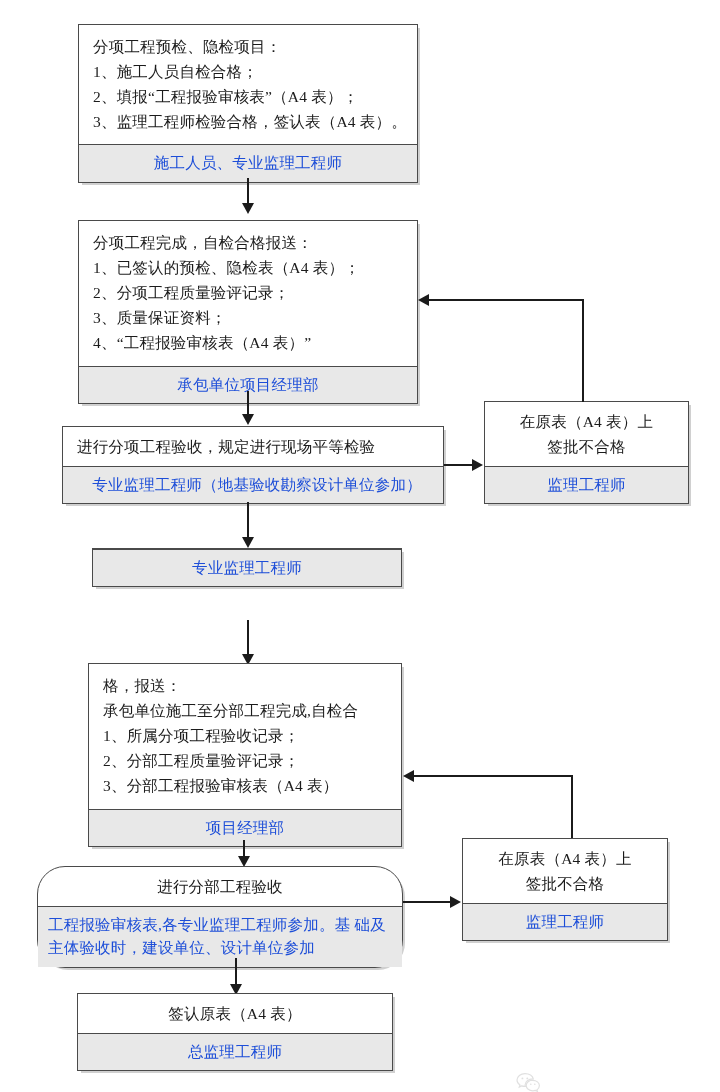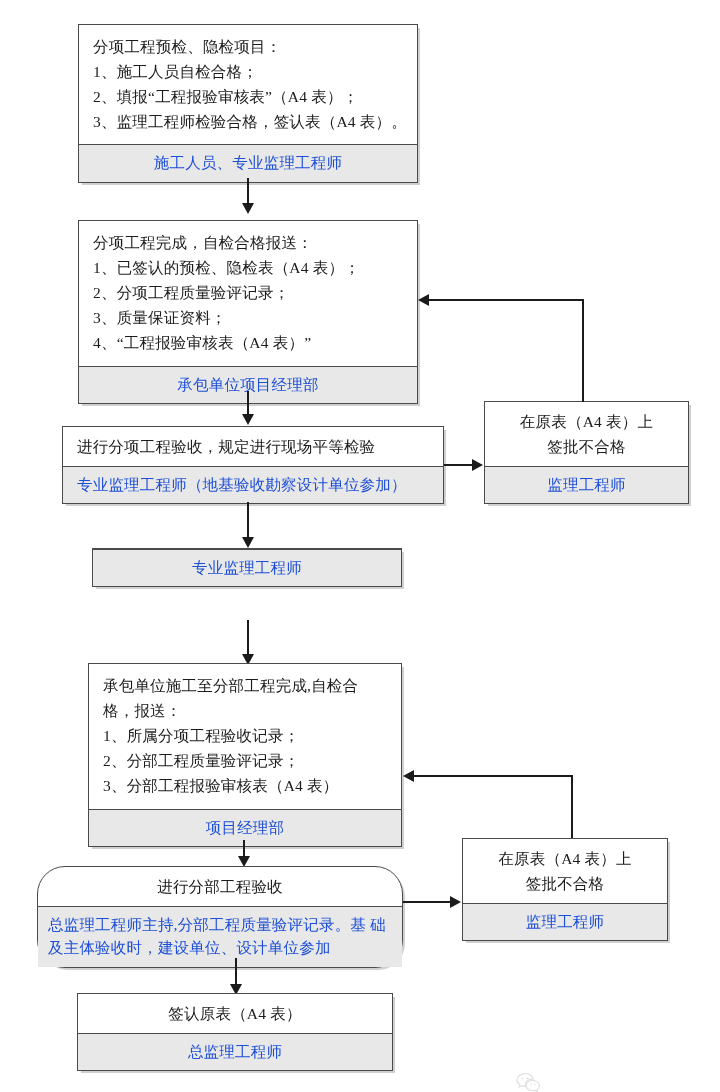--- a/index.html
+++ b/index.html
@@ -112,21 +112,21 @@
     <div class="actor">承包单位项目经理部</div>
   </div>
 
   <div class="vline" style="left:247px; top:391px; height:24px;"></div>
   <div class="arrow-down" style="left:241.5px; top:414px;"></div>
 
   <div class="node" style="left:62px; top:426px; width:382px;">
     <div class="body center" style="text-align:left; padding-left:14px;">
       <span class="ln">进行分项工程验收，规定进行现场平等检验</span>
     </div>
-    <div class="actor" style="text-align:left; padding-left:14px;">专业监理工程师（地基验收勘察设计单位参加）</div>
+    <div class="actor" style="text-align:center; padding-left:14px;">专业监理工程师（地基验收勘察设计单位参加）</div>
   </div>
 
   <div class="hline" style="left:444px; top:464px; width:29px;"></div>
   <div class="arrow-right" style="left:472px; top:458.5px;"></div>
 
   <div class="node" style="left:484px; top:401px; width:205px;">
     <div class="body center">
       <span class="ln">在原表（A4 表）上</span>
       <span class="ln">签批不合格</span>
     </div>
@@ -142,42 +142,42 @@
 
   <div class="node" style="left:92px; top:548px; width:310px;">
     <div class="actor">专业监理工程师</div>
   </div>
 
   <div class="vline" style="left:247px; top:620px; height:35px;"></div>
   <div class="arrow-down" style="left:241.5px; top:654px;"></div>
 
   <div class="node" style="left:88px; top:663px; width:314px;">
     <div class="body">
+      <span class="ln">格，报送：</span>
       <span class="ln">承包单位施工至分部工程完成,自检合</span>
-      <span class="ln">格，报送：</span>
       <span class="ln">1、所属分项工程验收记录；</span>
       <span class="ln">2、分部工程质量验评记录；</span>
       <span class="ln">3、分部工程报验审核表（A4 表）</span>
     </div>
     <div class="actor">项目经理部</div>
   </div>
 
   <div class="vline" style="left:571px; top:775px; height:64px;"></div>
   <div class="hline" style="left:414px; top:775px; width:158px;"></div>
   <div class="arrow-left" style="left:403px; top:769.5px;"></div>
 
   <div class="vline" style="left:243px; top:840px; height:20px;"></div>
   <div class="arrow-down" style="left:237.5px; top:856px;"></div>
 
   <div class="node" style="left:37px; top:866px; width:366px;border-radius:28px;">
     <div class="body center">
       <span class="ln">进行分部工程验收</span>
     </div>
     <div class="actor" style="text-align:left; padding-left:10px;">
-      <span class="ln">总监理工程师主持,分部工程质量验评记录。基</span>
+      <span class="ln">工程报验审核表,各专业监理工程师参加。基</span>
       <span class="ln">础及主体验收时，建设单位、设计单位参加</span>
     </div>
   </div>
 
   <div class="hline" style="left:403px; top:901px; width:48px;"></div>
   <div class="arrow-right" style="left:450px; top:895.5px;"></div>
 
   <div class="node" style="left:462px; top:838px; width:206px;">
     <div class="body center">
       <span class="ln">在原表（A4 表）上</span>

